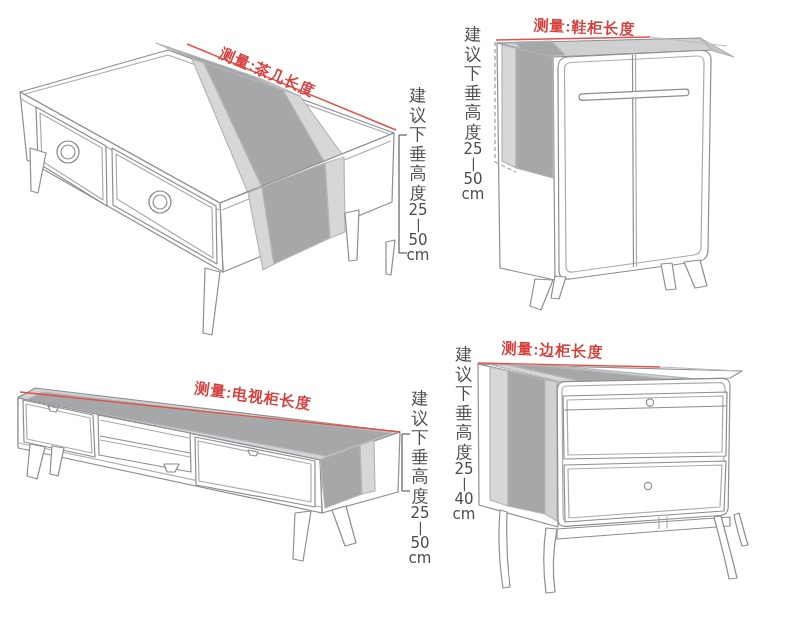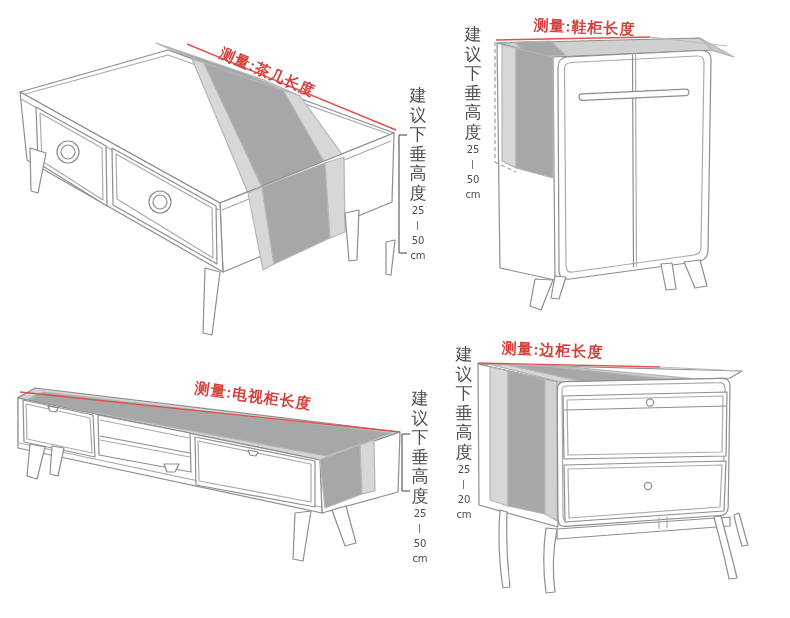--- a/index.html
+++ b/index.html
@@ -11,21 +11,21 @@
   .mlabel{
     position:absolute;font-size:15px;font-weight:bold;color:#d6403c;
     letter-spacing:1px;transform-origin:0 0;white-space:nowrap;
   }
   .vtext{
     position:absolute;width:28px;display:flex;flex-direction:column;
     align-items:center;color:#4b4b4b;
   }
   .vtext span{display:block;text-align:center;}
   .vtext .cjk{font-size:17px;line-height:19.5px;}
-  .vtext .num{font-size:10px;line-height:15px;font-family:"DejaVu Sans",sans-serif;}
+  .vtext .num{font-size:15px;line-height:15px;font-family:"DejaVu Sans",sans-serif;}
   .vtext .dash{transform:rotate(90deg);}
   svg{display:block;}
   svg path,svg line,svg circle,svg rect{vector-effect:non-scaling-stroke;}
 </style>
 </head>
 <body>
 
 <div class="canvas">
 
   <svg class="illus" style="left:0;top:30px" width="440" height="310" viewBox="0 0 440 310">
@@ -267,17 +267,17 @@
   <div class="mlabel" style="left:502px;top:339px;transform:rotate(2.5deg)">测量:边柜长度</div>
   <div class="vtext" style="left:450px;top:345px">
     <span class="cjk">建</span>
     <span class="cjk">议</span>
     <span class="cjk">下</span>
     <span class="cjk">垂</span>
     <span class="cjk">高</span>
     <span class="cjk">度</span>
     <span class="num">25</span>
     <span class="num dash">—</span>
-    <span class="num">20</span>
+    <span class="num">40</span>
     <span class="num">cm</span>
   </div>
 
 </div>
 
 </body></html>

